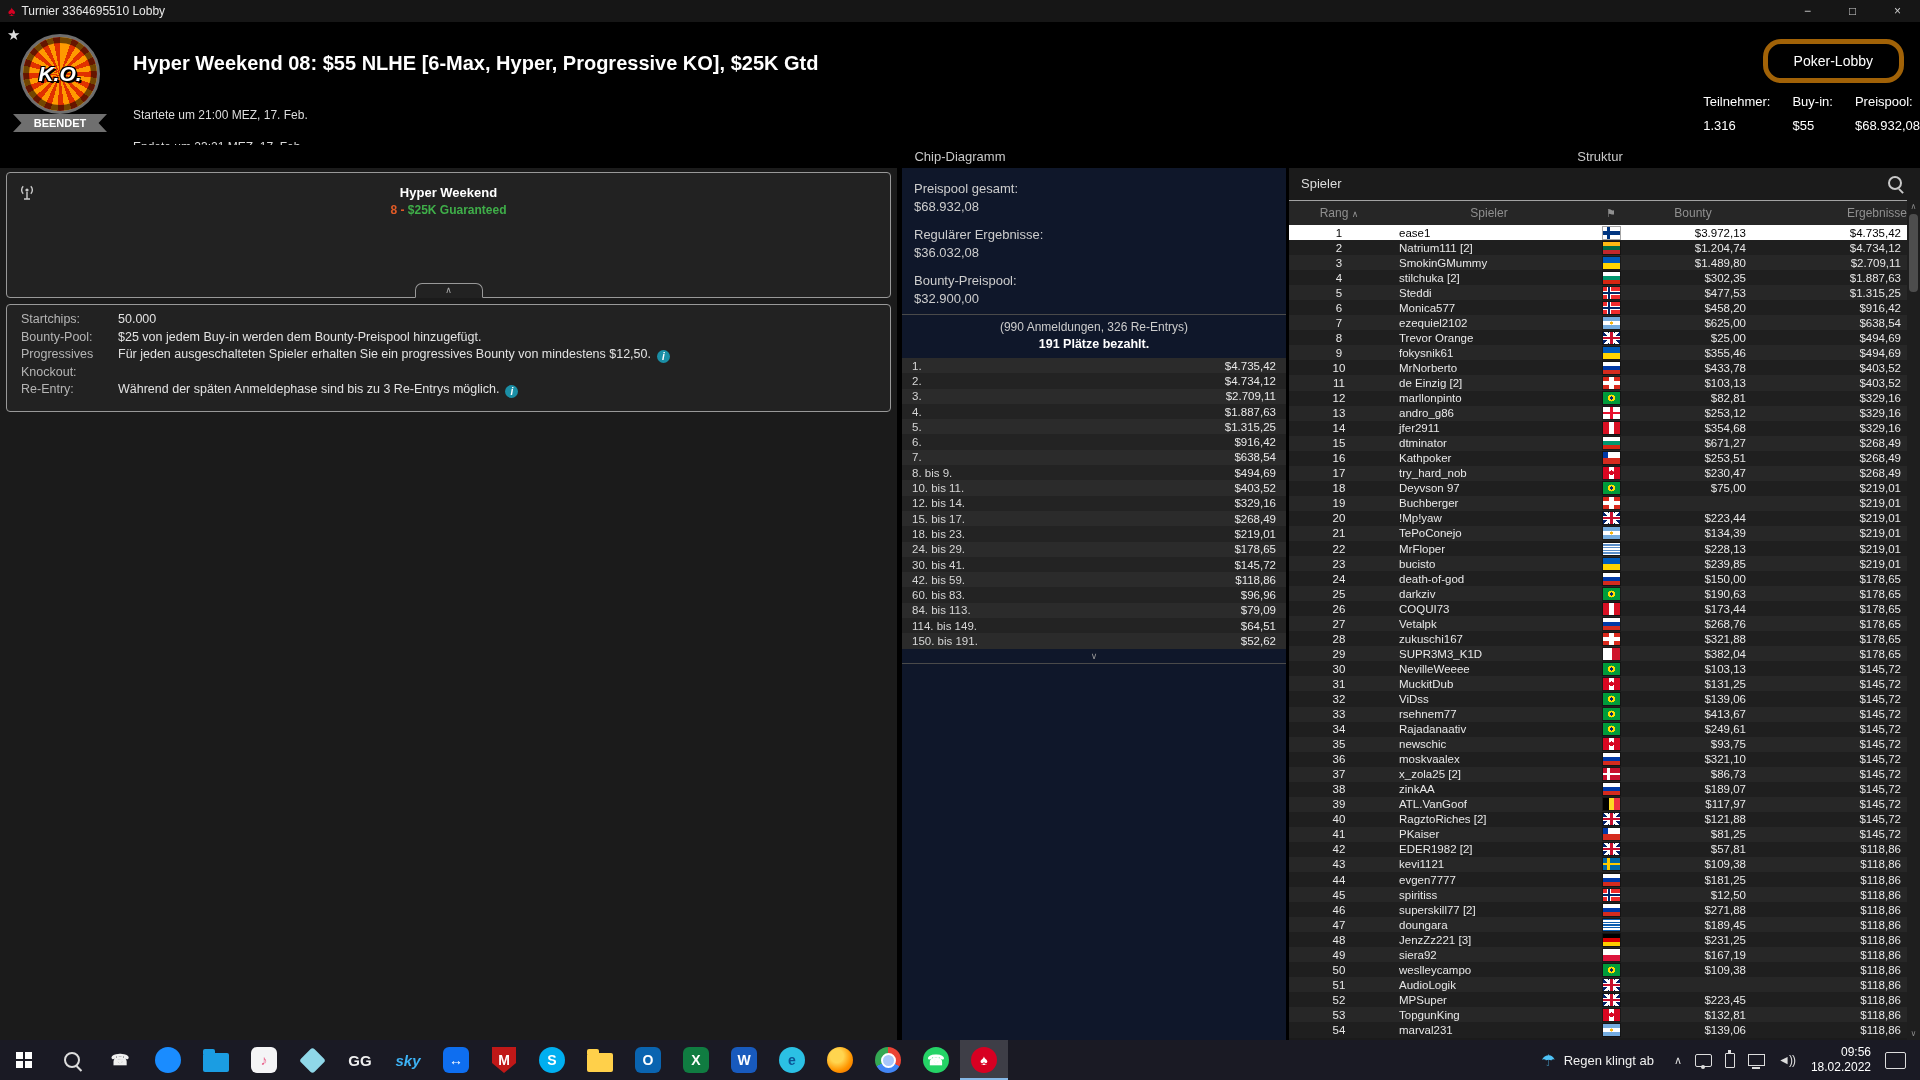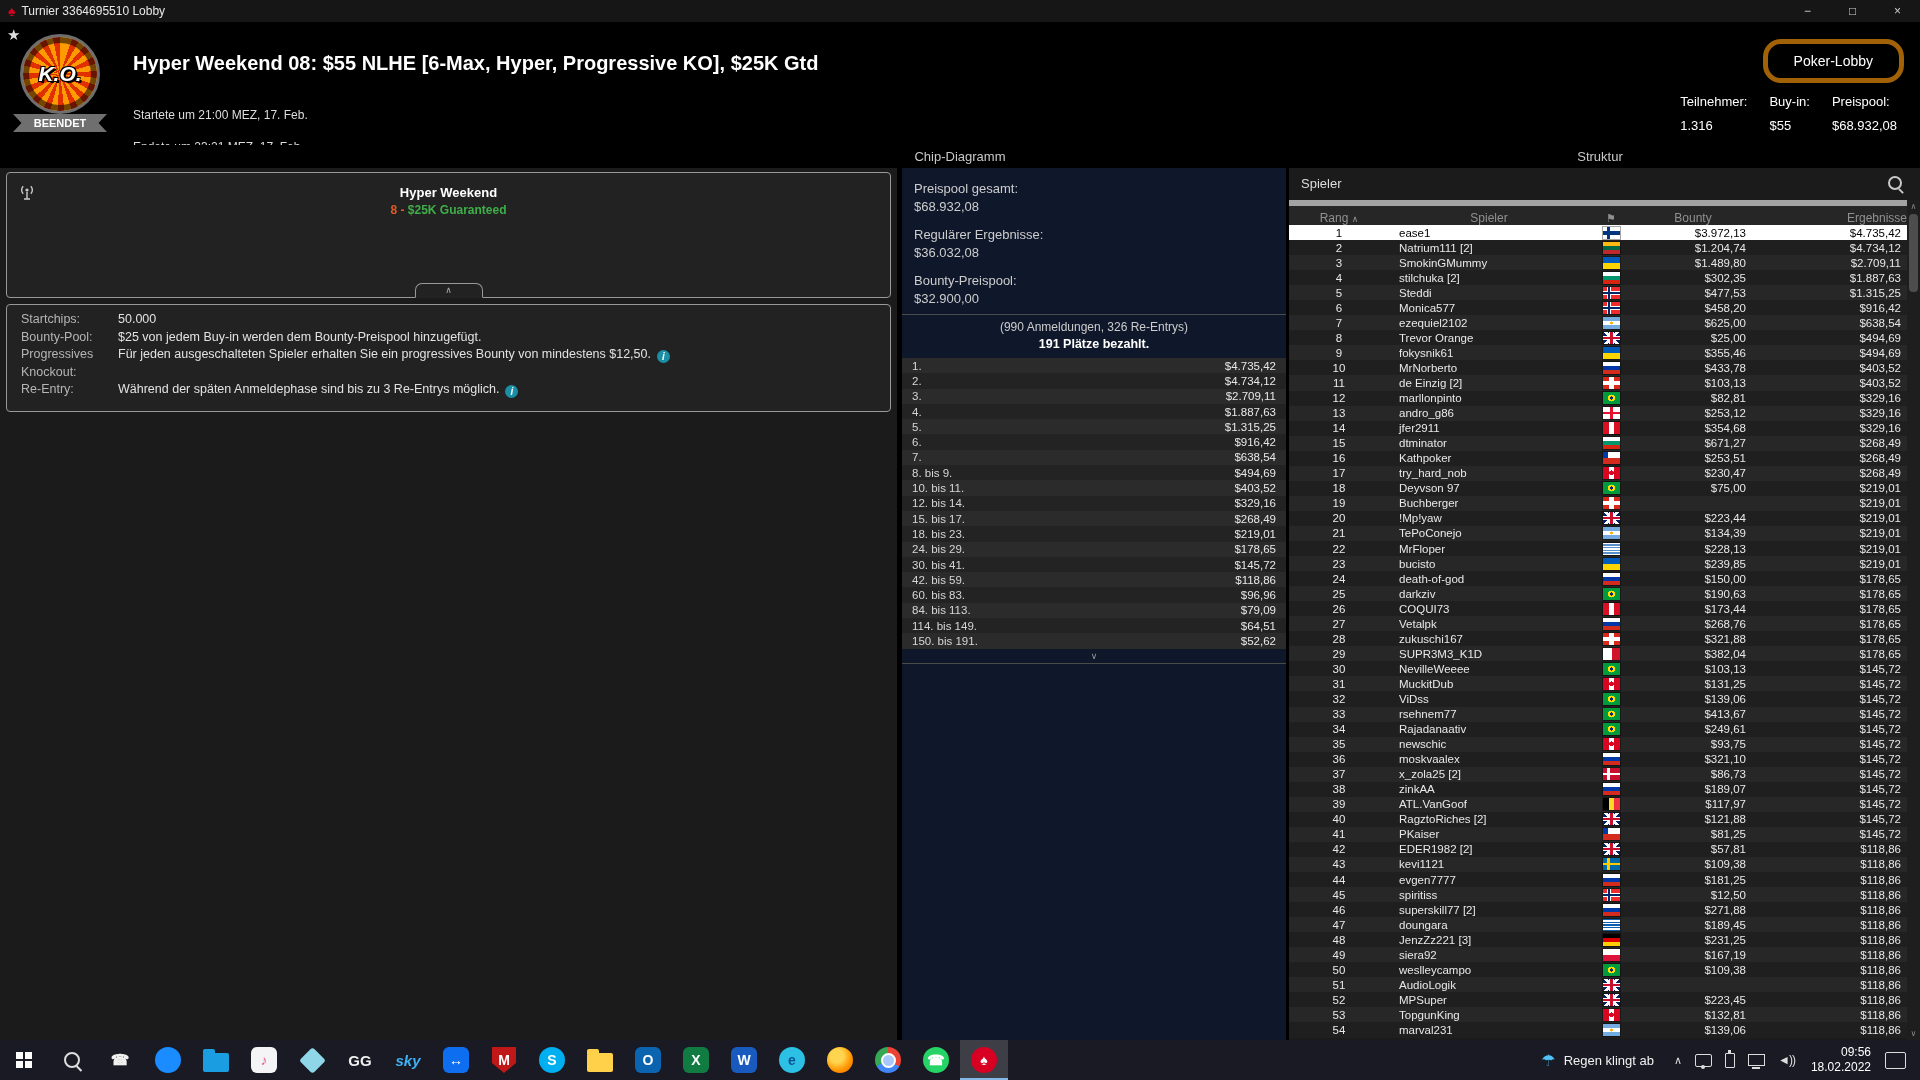--- a/index.html
+++ b/index.html
@@ -24,21 +24,21 @@
                text-shadow:2px 2px 0 #000,-1px -1px 0 #000,1px -1px 0 #000,-1px 1px 0 #000;}
   .ribbon{position:absolute;left:13px;top:92px;width:94px;height:18px;background:#6f6f6f;
           color:#fff;font-weight:bold;font-size:11px;display:flex;align-items:center;justify-content:center;
           clip-path:polygon(0 0,100% 0,91% 50%,100% 100%,0 100%,9% 50%);}
   .hdr-title{position:absolute;left:133px;top:30px;font-size:20px;font-weight:bold;color:#fff;}
   .hdr-start{position:absolute;left:133px;top:86px;font-size:12px;color:#ddd;}
   .hdr-end{position:absolute;left:133px;top:118px;font-size:12px;color:#ddd;}
   .lobby-btn{position:absolute;right:16px;top:17px;height:34px;padding:0 26px;border:5px solid #a16207;
              border-radius:18px;background:transparent;color:#fff;font-size:14px;
              display:flex;align-items:center;justify-content:center;}
-  .hdr-stats{position:absolute;right:23px;top:72px;display:flex;gap:22px;margin-left:36px;}
+  .hdr-stats{position:absolute;right:0;top:72px;display:flex;gap:22px;margin-left:36px;}
   .stat{display:flex;flex-direction:column;align-items:flex-start;gap:9px;font-size:13px;color:#fff;}
   .stat .sl{color:#fff;}
   .stat .sv{color:#fff;}
   
   .tabbar{position:absolute;left:0;top:145px;width:1920px;height:23px;background:#000;
           display:flex;border-bottom:1px solid #3a3a3a;}
   .tab{flex:1;display:flex;align-items:center;justify-content:center;font-size:13px;color:#c9c9c9;
        position:relative;}
   .tab.active{color:#737373;margin-top:38px;}
   .tab.active::after{content:"";position:absolute;left:0;right:0;bottom:-2px;height:4px;background:#c00000;}
@@ -80,21 +80,21 @@
   .pr-amt{color:#e8e8e8;}
   .pexp{position:absolute;left:0;top:481px;width:384px;height:14px;border-bottom:1px solid #4a4a4a;
         text-align:center;color:#999;font-size:9px;line-height:14px;}
   
   .sp-title{position:absolute;left:0;top:0;width:631px;height:32px;}
   .sp-title .t{position:absolute;left:12px;top:8px;font-size:13px;color:#ddd;}
   .mag{position:absolute;right:18px;top:8px;width:10px;height:10px;border:2px solid #c9c9c9;border-radius:50%;}
   .mag::after{content:"";position:absolute;width:2px;height:6px;background:#c9c9c9;
               transform:rotate(-45deg);left:10px;top:10px;}
   .phead{position:absolute;left:0;top:32px;width:618px;height:24px;background:#262626;
-         border-top:6px solid #a3a3a3;border-bottom:1px solid #3c3c3c;display:flex;
+         border-top:1px solid #a3a3a3;border-bottom:1px solid #3c3c3c;display:flex;
          font-size:12px;color:#909090;align-items:center;}
   .ph-rank{width:100px;text-align:center;}
   .ph-name{flex:1;text-align:center;}
   .ph-flag{width:44px;text-align:center;font-size:11px;}
   .ph-bounty{width:120px;text-align:center;}
   .ph-res{width:154px;text-align:right;}
   .plist{position:absolute;left:0;top:57px;width:618px;}
   .prow{display:flex;height:15.05px;align-items:center;font-size:11.5px;color:#e8e8e8;}
   .prow.odd{background:#272727;}
   .prow.even{background:#1f1f1f;}

